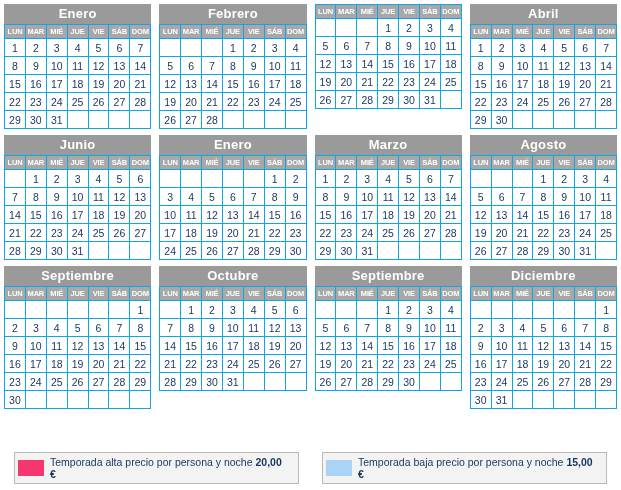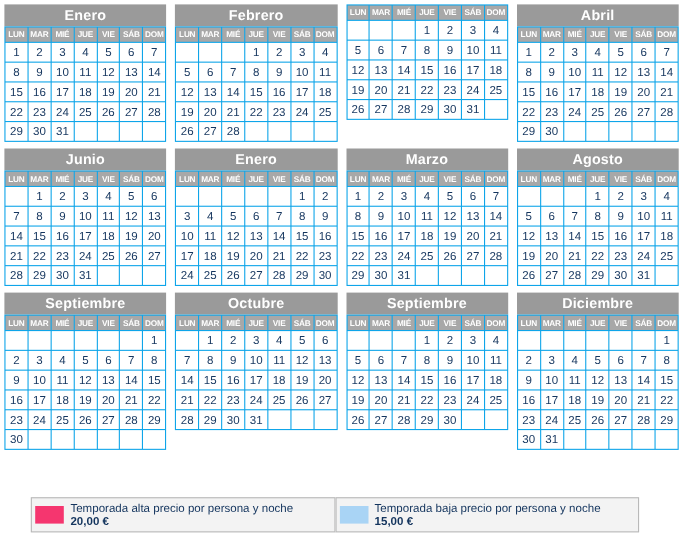--- a/index.html
+++ b/index.html
@@ -54,25 +54,25 @@
     height:13px;
     color:#14355e;
     background:#ffffff;
   }
   td.low{ background:#a9d4f5; color:#14355e; }
   td.high{ background:#f5366f; color:#ffffff; }
   td.empty{ background:#ffffff; }
 
   .legend{
     position:absolute;
-    left:0;right:12px;
+    left:0;right:0;
     bottom:6px;
     display:flex;
     justify-content:space-between;
-    padding:0 28px;
+    padding:0 14px;
     box-sizing:border-box;
   }
   .legend-item{
     display:flex;
     align-items:center;
     gap:6px;
     border:1px solid #b9b9b9;
     background:#f3f3f3;
     padding:3px 8px 3px 3px;
     width:285px;

